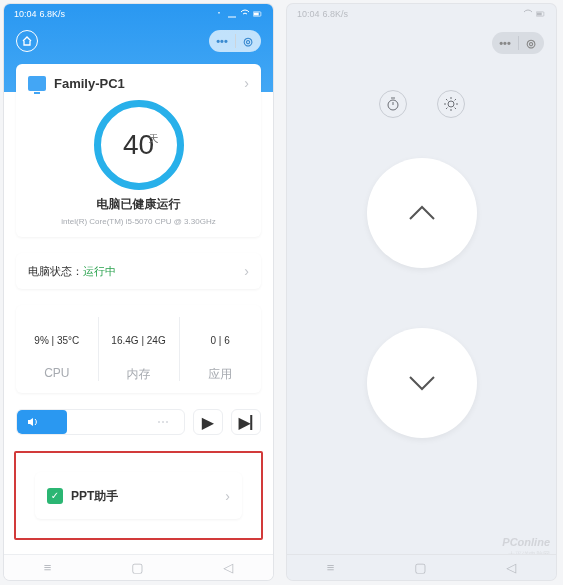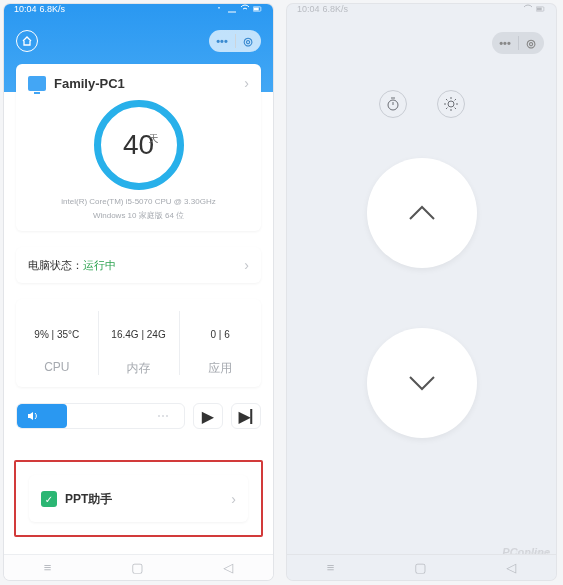--- a/index.html
+++ b/index.html
@@ -1,18 +1,18 @@
 <!DOCTYPE html>
 <html><head>
 <meta charset="utf-8">
 <style>
   * { box-sizing: border-box; margin: 0; padding: 0; font-family: -apple-system, Arial, sans-serif; }
   body { background: #f4f5f7; width: 563px; height: 585px; display: flex; gap: 14px; padding: 4px; }
   .phone { width: 269px; height: 576px; background: #fff; border-radius: 6px; overflow: hidden; position: relative; box-shadow: 0 0 0 1px #e2e4e8; }
-  .status-bar { height: 20px; display: flex; align-items: flex-start; padding: 0 10px; font-size: 9px; color: #fff; justify-content: space-between; }
+  .status-bar { height: 20px; display: flex; align-items: center; padding: 0 10px; font-size: 9px; color: #fff; justify-content: space-between; }
   .status-bar.light { color: #b9bcc2; }
   .si { display: flex; gap: 3px; align-items: center; }
   .si svg { width: 10px; height: 10px; }
   
   .p1-header { background: linear-gradient(#2a98f1,#42a7f5); padding-bottom: 34px; }
   .p1-titlebar { display: flex; align-items: center; justify-content: space-between; padding: 6px 12px; }
   .home-btn { width: 22px; height: 22px; border: 1.5px solid #fff; border-radius: 50%; display: flex; align-items: center; justify-content: center; color:#fff;}
   .pill-btns { display: flex; background: rgba(255,255,255,.7); border-radius: 14px; overflow: hidden; }
   .pill-btns span { width: 26px; height: 22px; display:flex;align-items:center;justify-content:center;color:#3a8ad0;font-size:11px;font-weight:bold;position:relative;}
   .pill-btns span+span::before{content:"";position:absolute;left:0;top:4px;bottom:4px;width:1px;background:#cdd5dc;}
@@ -34,21 +34,21 @@
   .stat{flex:1;text-align:center;padding:6px 0;position:relative;}
   .stat+.stat::before{content:"";position:absolute;left:0;top:8px;bottom:8px;width:1px;background:#eceef1;}
   .stat-v{font-size:10px;color:#333;font-weight:500;margin-top:20px;}
   .stat-l{font-size:12px;color:#a6aab0;margin-top:20px;}
   .slider-row{display:flex;gap:8px;align-items:center;}
   .slider-track{flex:1;height:26px;background:#fff;border:1px solid #eceef1;border-radius:6px;position:relative;overflow:hidden;}
   .slider-fill{position:absolute;left:0;top:0;bottom:0;width:30%;background:#2a98f1;border-radius:4px;display:flex;align-items:center;padding-left:8px;color:#fff;}
   .slider-dots{display:flex;gap:2px;margin-left:auto;margin-right:8px;}
   .slider-dots span{width:2px;height:2px;background:#d4d7dc;border-radius:50%;}
   .media-btn{width:30px;height:26px;border:1px solid #eceef1;background:#fff;border-radius:6px;display:flex;align-items:center;justify-content:center;color:#333;}
-  .highlight{border:2px solid #d23a3a;border-radius:2px;padding:13px;margin:15px -2px;}
+  .highlight{border:2px solid #d23a3a;border-radius:2px;padding:19px;margin:0 -2px;}
   .item-icon{width:16px;height:16px;border-radius:3px;display:inline-flex;align-items:center;justify-content:center;margin-right:8px;vertical-align:middle;font-size:10px;color:#fff;}
   .item-label{font-size:12px;font-weight:600;color:#333;}
   .flower{height:60px;margin:4px -12px -10px;background:
     radial-gradient(circle at 25% 50%, #fff 0 8%, #f5de3a 8% 14%, transparent 14%),
     radial-gradient(circle at 19% 40%, #fff 0 6%, transparent 7%),
     radial-gradient(circle at 31% 40%, #fff 0 6%, transparent 7%),
     radial-gradient(circle at 19% 60%, #fff 0 6%, transparent 7%),
     radial-gradient(circle at 31% 60%, #fff 0 6%, transparent 7%),
     linear-gradient(#cfe3b2,#b6d48a);
     border-radius:0 0 6px 6px;}
@@ -59,21 +59,21 @@
   .p2-titlebar{display:flex;justify-content:flex-end;padding:8px 12px;}
   .p2-pill{display:flex;background:#d8dce2;border-radius:14px;overflow:hidden;}
   .p2-pill span{width:26px;height:22px;display:flex;align-items:center;justify-content:center;color:#888;font-size:11px;font-weight:bold;position:relative;}
   .p2-pill span+span::before{content:"";position:absolute;left:0;top:4px;bottom:4px;width:1px;background:#c5c9d0;}
   .mode-row{display:flex;gap:30px;justify-content:center;margin-top:28px;}
   .mode-btn{width:28px;height:28px;border:1px solid #c8ccd3;border-radius:50%;display:flex;align-items:center;justify-content:center;color:#6b6e74;background:#eceff4;}
   .big-btn{width:110px;height:110px;border-radius:50%;background:#fff;display:flex;align-items:center;justify-content:center;margin:0 auto;box-shadow:0 2px 6px rgba(0,0,0,.06);}
   .big-up{margin-top:40px;}
   .big-down{margin-top:60px;}
   .big-btn svg{width:36px;height:36px;stroke:#555;stroke-width:2;fill:none;}
-  .watermark{position:absolute;right:6px;bottom:22px;font-size:11px;color:#d2d4d9;font-style:italic;font-weight:600;}
+  .watermark{position:absolute;right:6px;bottom:32px;font-size:11px;color:#d2d4d9;font-style:italic;font-weight:600;}
   .watermark2{position:absolute;right:6px;bottom:20px;font-size:7px;color:#dcdee2;}
 </style>
 </head>
 <body>
 
 <div class="phone">
   <div class="p1-header">
     <div class="status-bar">
       <div class="si">
         <span>10:04</span>
@@ -110,22 +110,22 @@
   <div class="p1-body">
     <div class="card">
       <div class="row">
         <div><span class="pc-icon"></span><span class="device-name">Family-PC1</span></div>
         <span class="chev">›</span>
       </div>
       <div class="ring">
         <span class="ring-val">40</span>
         <span class="ring-unit">天</span>
       </div>
+      <div class="health-text">电脑已健康运行</div>
       <div class="spec">intel(R) Core(TM) i5-5070 CPU @ 3.30GHz</div>
-      <div class="spec">Windows 10 家庭版 64 位</div>
     </div>
     <div class="card row">
       <div class="status-row"><span>电脑状态：</span><b>运行中</b></div>
       <span class="chev">›</span>
     </div>
     <div class="card stats" style="padding:4px 0;">
       <div class="stat">
           <div class="stat-v">9% | 35°C</div>
           <div class="stat-l">CPU</div>
         </div>

